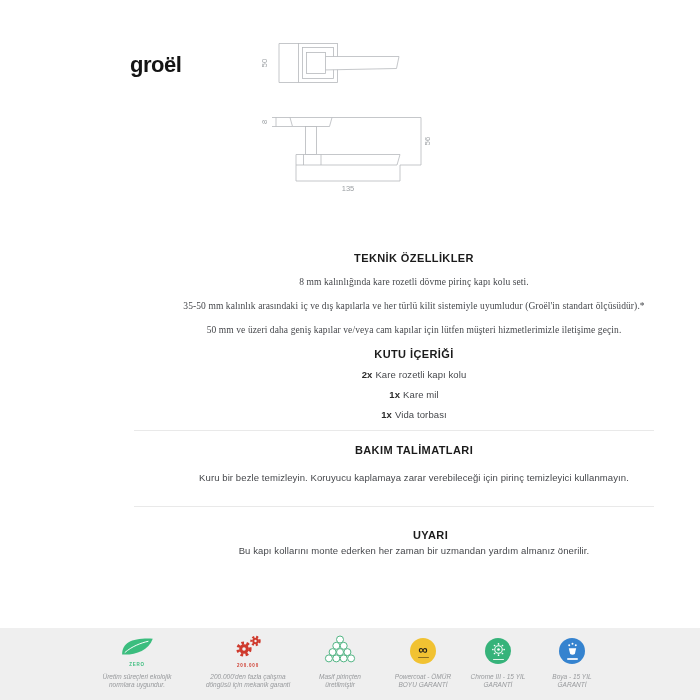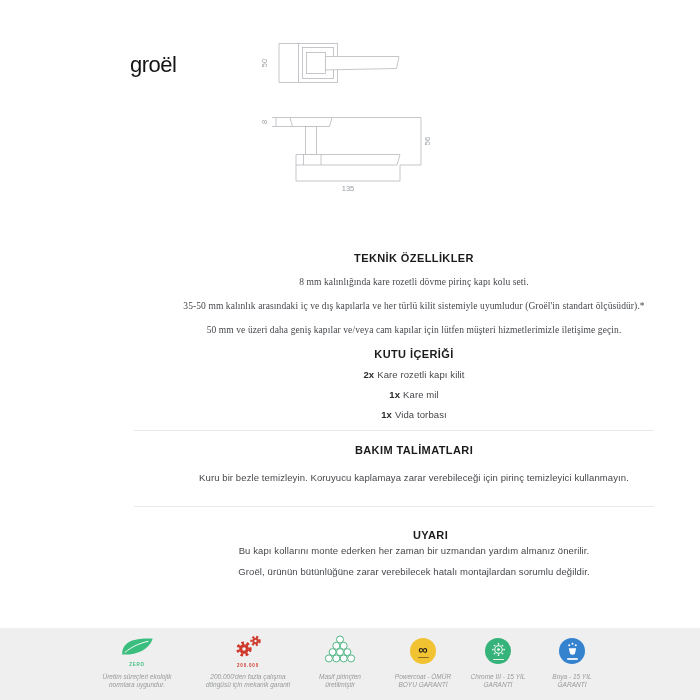--- a/index.html
+++ b/index.html
@@ -7,21 +7,21 @@
   body {
     font-family:"Liberation Sans", sans-serif;
     background:#ffffff;
     position:relative;
     width:700px; height:700px;
     overflow:hidden;
     color:#434549;
   }
   .logo {
     position:absolute; left:130px; top:52px;
-    font-size:22px; font-weight:400; letter-spacing:-0.5px; color:#141414;
+    font-size:22px; font-weight:700; letter-spacing:-0.5px; color:#141414;
   }
   .drawing { position:absolute; left:250px; top:30px; width:200px; height:170px; }
   .drawing text { font-family:"Liberation Sans", sans-serif; font-size:7.5px; fill:#9ca0a4; }
 
   .content { position:absolute; left:134px; top:246px; width:560px;text-align:center; }
   .content h2 {
     font-size:11px; font-weight:700; color:#1b1b1b; letter-spacing:0.4px;
     line-height:12px; white-space:nowrap;
   }
   .content p, .content .li {
@@ -112,39 +112,38 @@
   </svg>
 
   <div class="content">
     <h2 class="h-teknik">TEKNİK ÖZELLİKLER</h2>
     <p class="p-std">8 mm kalınlığında kare rozetli dövme pirinç kapı kolu seti.</p>
     <p class="p-std">35-50 mm kalınlık arasındaki iç ve dış kapılarla ve her türlü kilit sistemiyle uyumludur (Groël'in standart ölçüsüdür).*</p>
     <p class="p-std">50 mm ve üzeri daha geniş kapılar ve/veya cam kapılar için lütfen müşteri hizmetlerimizle iletişime geçin.</p>
 
     <h2 class="h-kutu">KUTU İÇERİĞİ</h2>
     <div class="li li-1">
-      <b>2x</b><span>Kare rozetli kapı kilit</span>
+      <b>2x</b><span>Kare rozetli kapı kolu</span>
     </div>
     <div class="li li-n">
       <b>1x</b><span>Kare mil</span>
     </div>
     <div class="li li-n">
       <b>1x</b><span>Vida torbası</span>
     </div>
 
     <hr class="divider div-1">
 
     <h2 class="h-bakim">BAKIM TALİMATLARI</h2>
     <p class="p-bakim">Kuru bir bezle temizleyin. Koruyucu kaplamaya zarar verebileceği için pirinç temizleyici kullanmayın.</p>
 
     <hr class="divider div-2">
 
     <h2 class="h-uyari">UYARI</h2>
     <p class="p-uyari1">Bu kapı kollarını monte ederken her zaman bir uzmandan yardım almanız önerilir.</p>
-    <p class="p-uyari">Groël, ürünün bütünlüğüne zarar verebilecek hatalı montajlardan sorumlu değildir.</p>
   </div>
 
   <div class="footer">
 
     <div class="badge" style="left:77px">
       <div class="icon-box">
         <span>
           <svg width="38" height="21" viewBox="0 0 40 24">
             <path d="M3 21 C 3 7, 15 2, 38 3 C 33 17, 17 22, 3 21 Z" fill="#3bbd7e"></path>
             <path d="M6 19 C 14 12, 24 8, 33 6" stroke="#ffffff" fill="none" stroke-width="1.1"></path>

